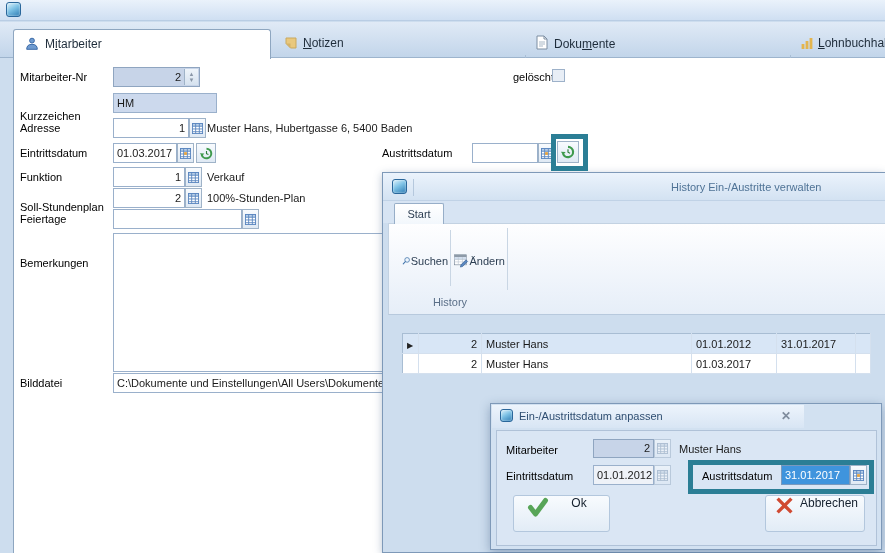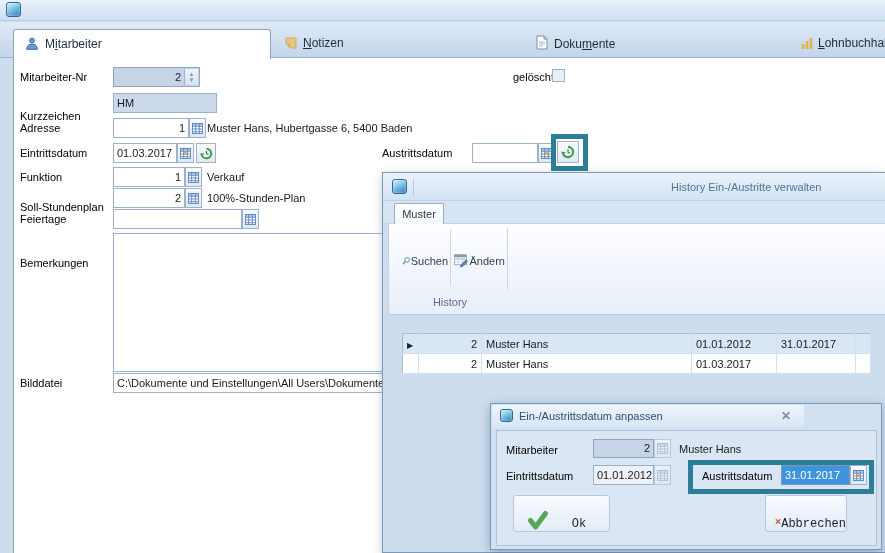--- a/index.html
+++ b/index.html
@@ -98,21 +98,21 @@
     background:linear-gradient(#edf4fc,#d8e5f4); }
   #ed-title-text { left:27px; top:5px; color:#2f4e71; }
   #ed-close { right:13px; top:4px; color:#7f8c9d; font-weight:bold;
     font-size:12px; }
   #ed-panel { left:5px; top:26px; width:381px; height:116px;
     background:#dae6f4; border:1px solid #b0c2d8; }
   .sel-field { background:#3f94dd; color:#fff; border:1px solid #7a99bd;
     height:20px; line-height:18px; padding:0 3px; }
   .dlg-btn { border:1px solid #b3c7dd; border-radius:3px;
     background:linear-gradient(#f8fbfe,#e2ecf6);
-    display:flex; align-items:flex-end; color:#15202e;font-family:Liberation Mono, monospace; }
+    display:flex; align-items:flex-start; color:#15202e; }
   .dlg-btn .lbl { flex:1; text-align:center; font-size:12px; }
 </style>
 </head>
 <body>
 
 <div id="main-titlebar" class="abs">
   <div class="app-icon abs" style="left:6px;top:2px;"></div>
 </div>
 
 <div id="tabstrip" class="abs">
@@ -268,21 +268,21 @@
 <div class="field abs" style="left:113px;top:373px;width:424px;white-space:nowrap;overflow:hidden;z-index:2;">C:\Dokumente und Einstellungen\All Users\Dokumente\</div>
 
 <div id="history-window" class="abs">
   <div id="hw-titlebar" class="abs">
     <div class="app-icon abs" style="left:9px;top:6px;"></div>
     <div class="hw-qsep abs"></div>
     <div id="hw-title-text" class="abs">History Ein-/Austritte verwalten</div>
   </div>
 
   <div id="hw-tabstrip" class="abs"></div>
-  <div id="hw-tab-start" class="abs">Muster</div>
+  <div id="hw-tab-start" class="abs">Start</div>
 
   <div id="hw-ribbon" class="abs">
     <div class="ribbon-btn abs" style="left:13px;width:46px;">
       <svg width="28" height="28" viewBox="0 0 28 28">
           <circle cx="16.5" cy="10.5" r="7.5" fill="#eef5fc" stroke="#4677ad" stroke-width="2.6"></circle>
           <line x1="10.8" y1="16.2" x2="4" y2="23.5" stroke="#4677ad" stroke-width="3.4" stroke-linecap="round"></line>
         </svg>
       <span>Suchen</span>
     </div>
     <div class="ribbon-vsep abs" style="left:61px;top:6px;height:56px;"></div>
@@ -370,19 +370,19 @@
       </svg>
   </div>
   <div class="annotation abs" style="left:197px;top:56px;width:186px;height:34px;"></div>
 
   <div class="dlg-btn abs" style="left:22px;top:91px;width:97px;height:37px;">
     <svg width="22" height="22" viewBox="0 0 22 22" style="margin-left:13px;">
         <path d="M3.5 11.5 l5 6.5 L18.5 4.5" fill="none" stroke="#58a558" stroke-width="5" stroke-linecap="round" stroke-linejoin="round"></path>
       </svg>
     <span class="lbl">Ok</span>
   </div>
-  <div class="dlg-btn abs" style="left:274px;top:91px;width:82px;height:37px;">
+  <div class="dlg-btn abs" style="left:274px;top:91px;width:100px;height:37px;">
     <svg width="19" height="19" viewBox="0 0 20 20" style="margin-left:9px;">
         <path d="M4 1.5 L10 7.5 L16 1.5 L18.5 4 L12.5 10 L18.5 16 L16 18.5 L10 12.5 L4 18.5 L1.5 16 L7.5 10 L1.5 4 Z" fill="#d04a32"></path>
       </svg>
     <span class="lbl">Abbrechen</span>
   </div>
 </div>
 
 </body></html>

